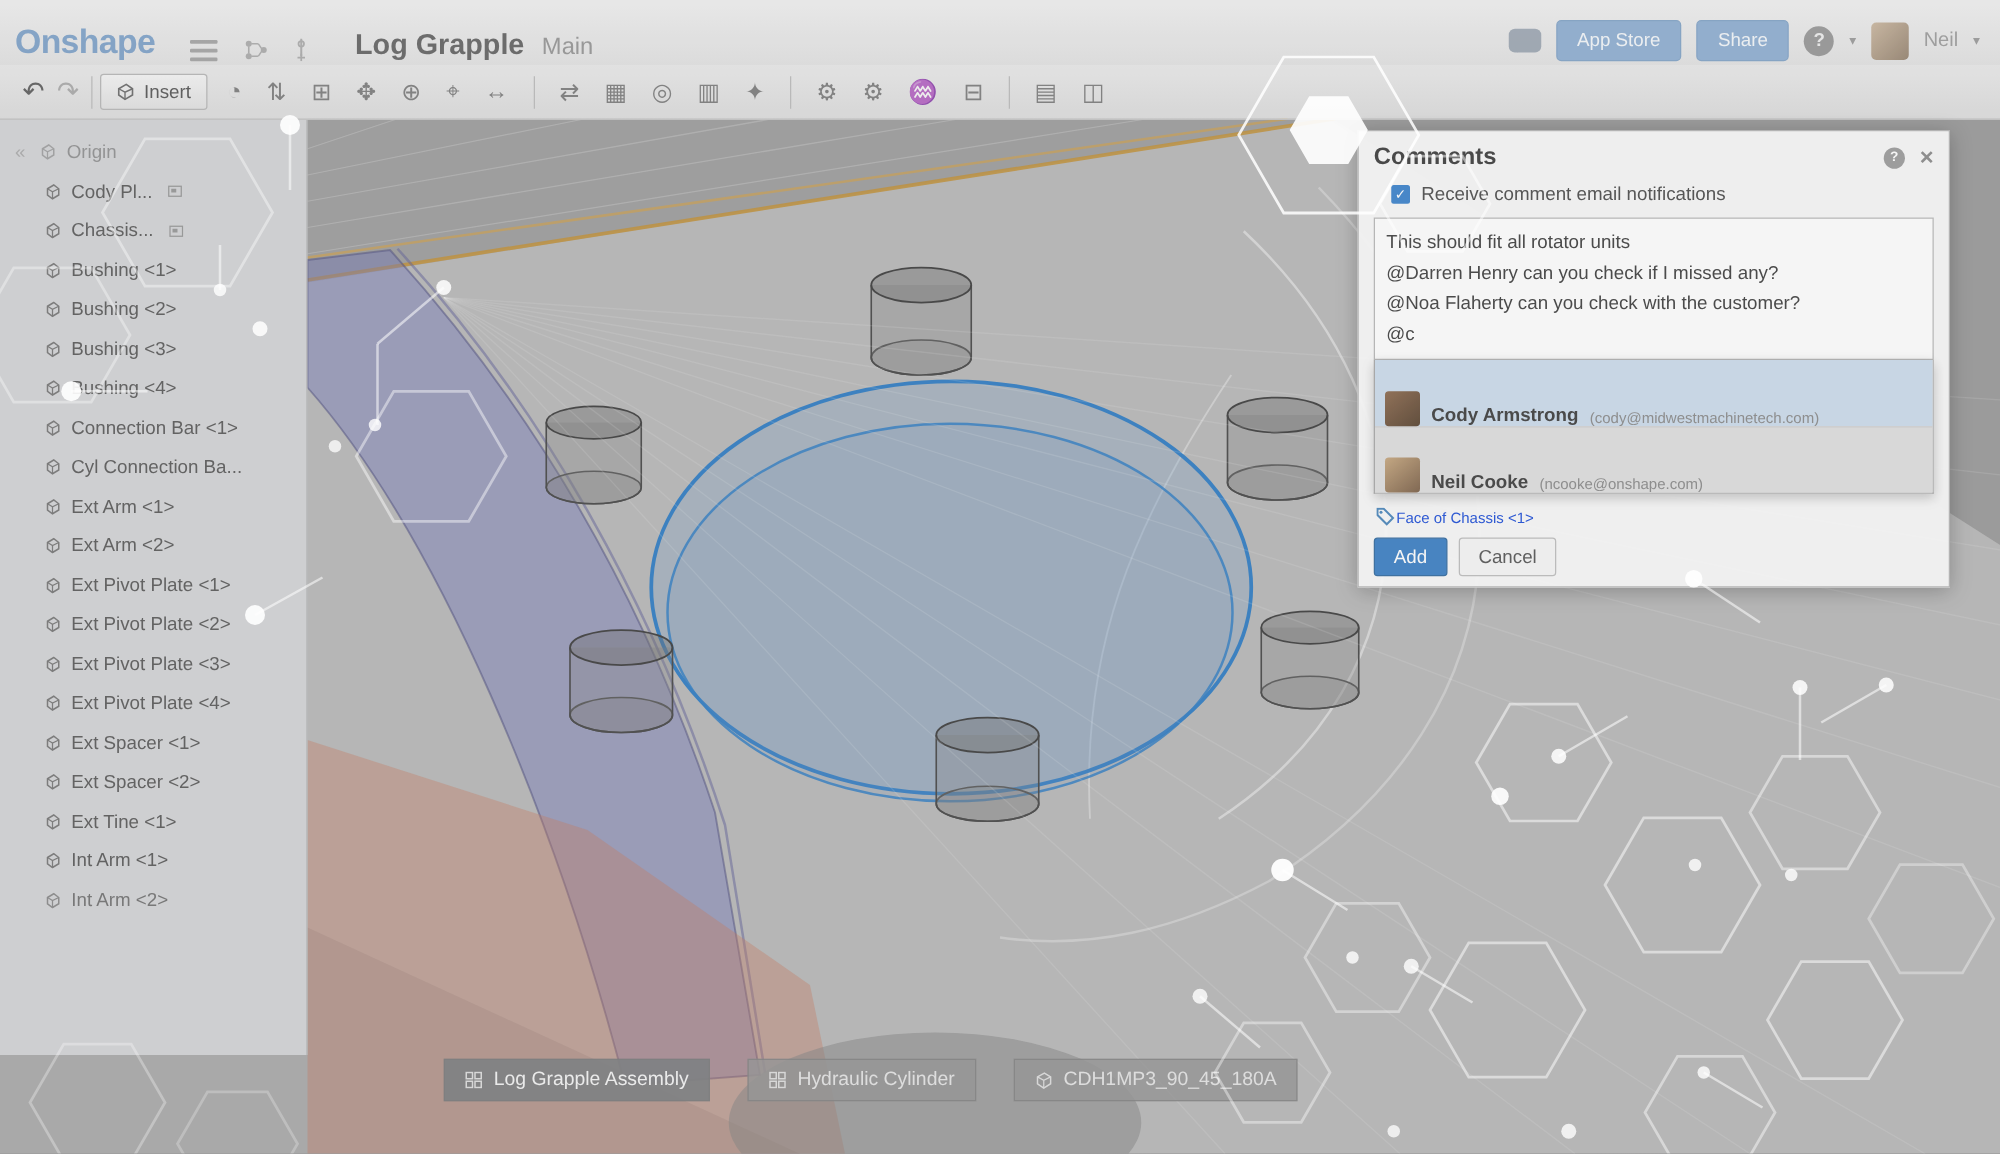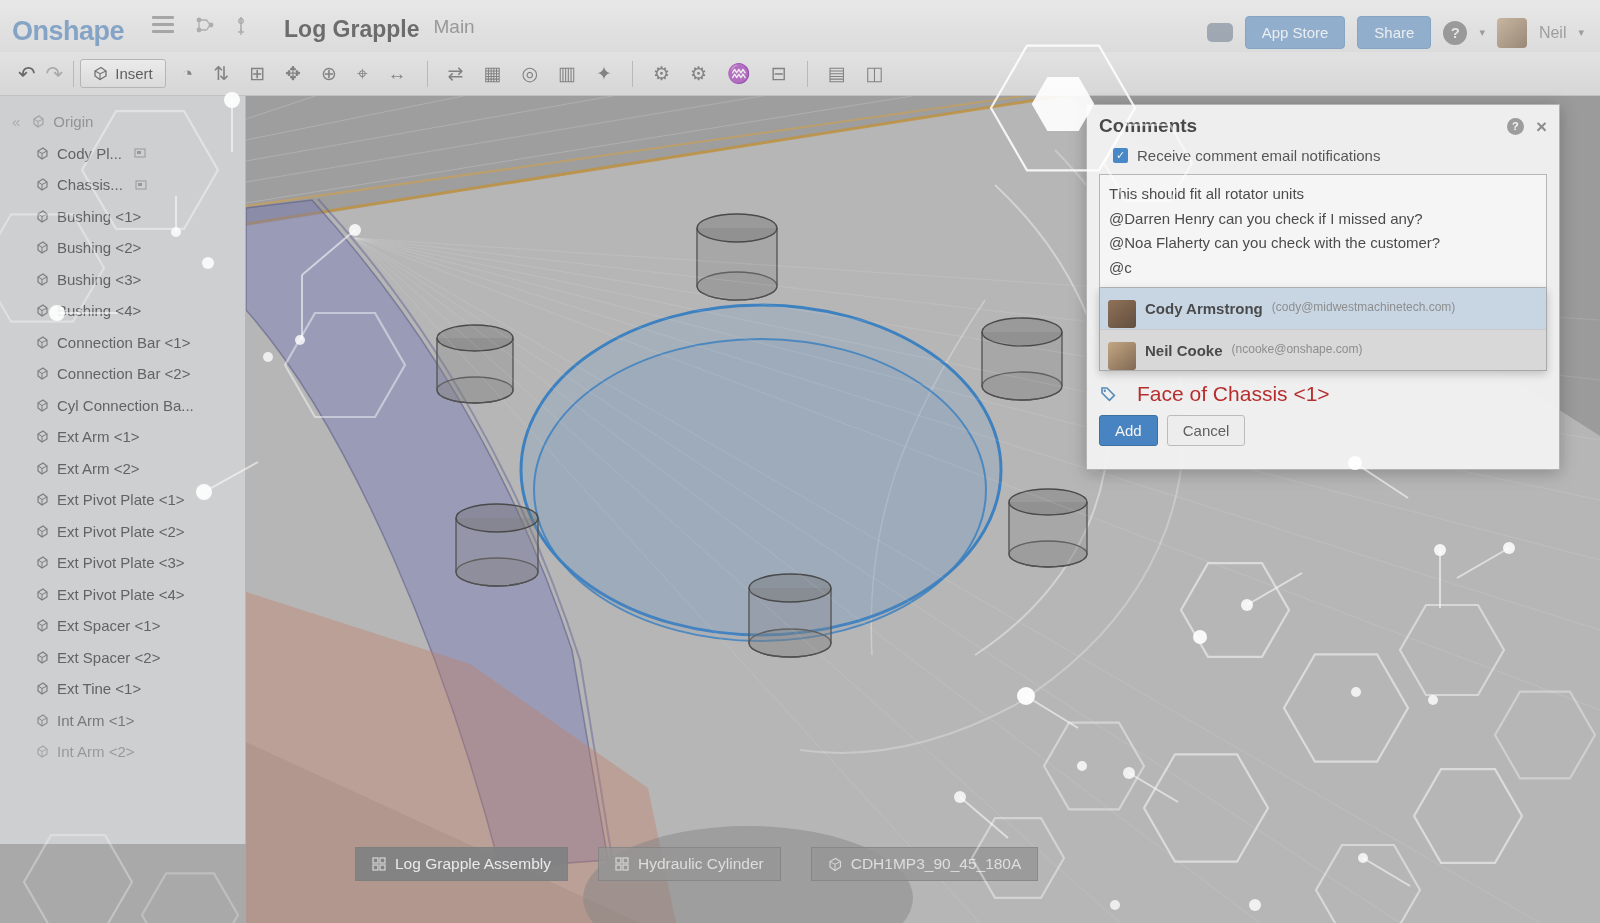--- a/index.html
+++ b/index.html
@@ -7,21 +7,21 @@
 #screen{position:relative;width:1600px;height:923px;overflow:hidden;
   font-family:"Liberation Sans",sans-serif;background:linear-gradient(135deg,#b2b2b2,#9c9c9c)}
 svg{display:block}
 #scene{position:absolute;left:0;top:0;z-index:0}
 #deco{position:absolute;left:0;top:0;z-index:40;pointer-events:none}
 #wash{position:absolute;inset:0;background:rgba(172,172,172,.12);z-index:35;pointer-events:none}
 
 
 #topbar{position:absolute;top:0;left:0;width:100%;height:54px;z-index:20;
   background:linear-gradient(#f0f0f0,#e2e2e2);border-bottom:1px solid #cccccc;
-  display:flex;align-items:flex-start;padding:16px 12px}
+  display:flex;align-items:flex-end;padding:4px 12px}
 .logo{font-size:27px;font-weight:bold;color:#5d8cc0;letter-spacing:-.5px;opacity:.75;margin-right:16px}
 .hamb{display:flex;flex-direction:column;gap:4px;width:22px;margin:0 12px;opacity:.55}
 .hamb i{height:3px;background:#6f6f6f;border-radius:1px}
 .hd-ic{margin:0 9px;opacity:.55}
 .doc-title{font-size:23px;font-weight:bold;color:#4e4e4e;margin-left:26px;opacity:.85}
 .doc-branch{font-size:19px;color:#969696;margin-left:14px}
 .hd-right{margin-left:auto;display:flex;align-items:center;gap:12px;padding-right:4px}
 .bubble{width:26px;height:19px;background:#8d99a7;border-radius:5px;position:relative;opacity:.8}
 .bubble:after{content:"";position:absolute;left:5px;bottom:-6px;border:6px solid transparent;
   border-top-color:#8d99a7;border-left-width:2px;border-right-width:6px}
@@ -69,29 +69,29 @@
 .cm-head-ics{margin-left:auto;display:flex;gap:12px;align-items:center}
 .cm-help{width:17px;height:17px;border-radius:50%;background:#9b9b9b;color:#fff;font-size:11px;
   font-weight:bold;display:flex;align-items:center;justify-content:center}
 .cm-close{color:#8a8a8a;font-size:19px;font-weight:bold;line-height:1}
 .cm-notif{display:flex;align-items:center;gap:9px;margin:10px 2px 10px 14px;font-size:15px;color:#4b4b4b}
 .cm-check{width:15px;height:15px;background:#3b82cc;border-radius:2px;color:#fff;font-size:11px;
   display:flex;align-items:center;justify-content:center}
 .cm-box{border:1px solid #b8b8b8;background:#fff;min-height:110px;padding:7px 9px;
   font-size:15px;color:#3e3e3e;line-height:24.5px}
 .cm-dd{border:1px solid #a8a8a8;border-top:none;box-shadow:0 3px 9px rgba(0,0,0,.22)}
-.m-row{display:flex;align-items:flex-start;gap:9px;height:41px;padding:12px 8px;
+.m-row{display:flex;align-items:flex-end;gap:9px;height:53px;padding:0 8px;
   background:#dedede;border-top:1px solid #cecece}
 .m-row.sel{background:#ccdcec;border-top:none}
 .m-av{width:28px;height:28px;border-radius:3px;flex:none}
 .av0{background:linear-gradient(140deg,#8d6a4e,#57422f)}
 .av1{background:linear-gradient(140deg,#c7a77e,#7a5f47)}
 .m-name{font-size:15px;font-weight:bold;color:#3d3d3d}
 .m-mail{font-size:12px;color:#8a8a8a}
-.cm-tag{display:flex;align-items:center;gap:21px;margin:11px 2px 9px;font-size:21px;color:#b91c1c}
+.cm-tag{display:flex;align-items:center;gap:1px;margin:11px 2px 9px;font-size:12px;color:#1d4ed8}
 .cm-btns{display:flex;gap:9px}
 .btn-add{background:#3b7fc4;color:#fff;font-size:15px;padding:6px 15px;border-radius:3px;
   border:1px solid #30699f;font-family:inherit}
 .btn-cancel{background:#f6f6f6;color:#555;font-size:15px;padding:6px 15px;border-radius:3px;
   border:1px solid #bdbdbd;font-family:inherit}
 
 
 #tabbar{position:absolute;left:355px;top:847px;display:flex;gap:30px;z-index:15}
 .tab{display:flex;align-items:center;gap:9px;height:34px;padding:0 16px;
   background:rgba(146,146,146,.82);border:1px solid rgba(118,118,118,.6);border-radius:0;
@@ -330,29 +330,20 @@
           </span>
           <span class="inst-lb">Connection Bar &lt;1&gt;</span>
         </div>
         <div class="inst-row">
           <span class="inst-ic">
             <svg width="13" height="13" viewBox="0 0 13 13">
               <path d="M2 4 L7 1 L11 4 L11 9 L6 12 L2 9 Z" fill="none" stroke="#777" stroke-width="1.2"></path>
               <path d="M2 4 L6 6.5 L11 4 M6 6.5 V12" fill="none" stroke="#777" stroke-width="1"></path>
             </svg>
           </span>
-          <span class="inst-lb">Connection Bar &lt;2&gt;</span>
-        </div>
-        <div class="inst-row">
-          <span class="inst-ic">
-            <svg width="13" height="13" viewBox="0 0 13 13">
-              <path d="M2 4 L7 1 L11 4 L11 9 L6 12 L2 9 Z" fill="none" stroke="#777" stroke-width="1.2"></path>
-              <path d="M2 4 L6 6.5 L11 4 M6 6.5 V12" fill="none" stroke="#777" stroke-width="1"></path>
-            </svg>
-          </span>
           <span class="inst-lb">Cyl Connection Ba...</span>
         </div>
         <div class="inst-row">
           <span class="inst-ic">
             <svg width="13" height="13" viewBox="0 0 13 13">
               <path d="M2 4 L7 1 L11 4 L11 9 L6 12 L2 9 Z" fill="none" stroke="#777" stroke-width="1.2"></path>
               <path d="M2 4 L6 6.5 L11 4 M6 6.5 V12" fill="none" stroke="#777" stroke-width="1"></path>
             </svg>
           </span>
           <span class="inst-lb">Ext Arm &lt;1&gt;</span>

